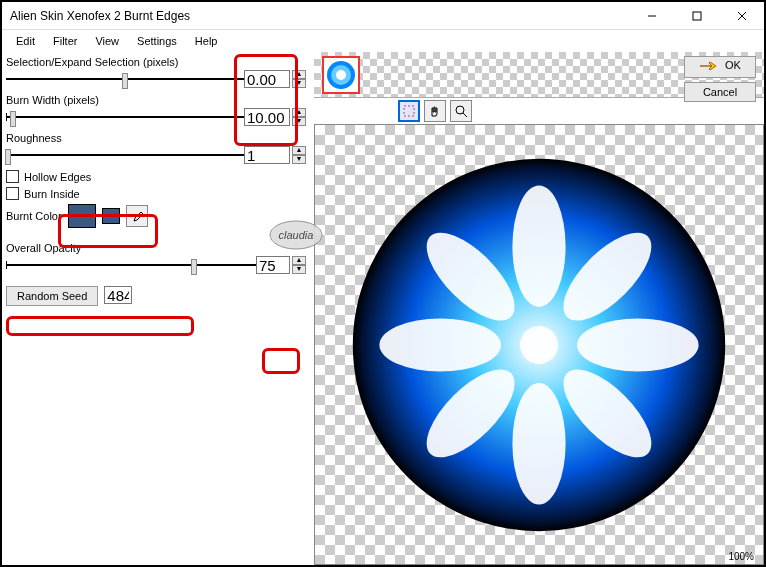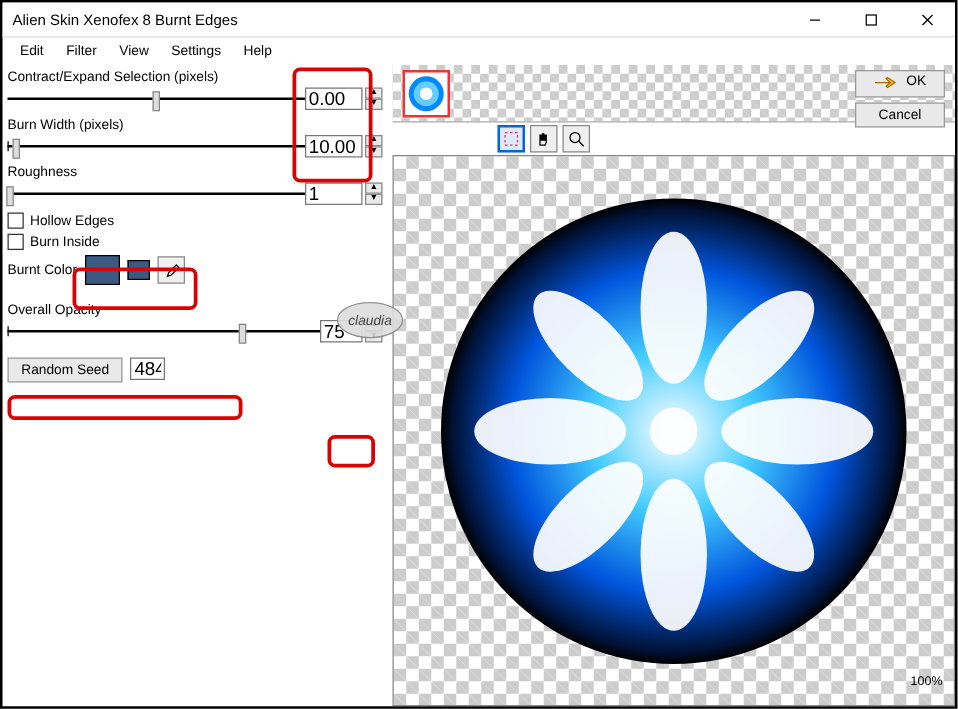--- a/index.html
+++ b/index.html
@@ -31,29 +31,29 @@
 .color-row{display:flex;align-items:center;gap:6px;margin:4px 0}
 .hl{border:3px solid #d00;border-radius:6px;position:absolute;pointer-events:none}
 .btn{border:1px solid #999;background:#e9e9e9;padding:2px 10px;height:20px}
 .btn-ok{width:72px;height:22px;display:flex;align-items:flex-start;justify-content:center;gap:4px}
 .thumb-strip{height:46px;background-image:linear-gradient(45deg,#ccc 25%,transparent 25%,transparent 75%,#ccc 75%),linear-gradient(45deg,#ccc 25%,#fff 25%,#fff 75%,#ccc 75%);background-size:14px 14px;background-position:0 0,7px 7px;display:flex;align-items:center;padding-left:8px;border-bottom:1px solid #aaa}
 .thumb-box{width:38px;height:38px;background:#fff;border:2px solid #e33;display:flex;align-items:center;justify-content:center}
 .tool-strip{height:26px;display:flex;align-items:center;gap:4px;padding-left:84px}
 .toolbtn{width:22px;height:22px;border:1px solid #888;background:#f0f0f0;display:flex;align-items:center;justify-content:center}
 .toolbtn.active{border:2px solid #06d;background:#dce9ff}
 .preview{flex:1;background-image:linear-gradient(45deg,#ccc 25%,transparent 25%,transparent 75%,#ccc 75%),linear-gradient(45deg,#ccc 25%,#fff 25%,#fff 75%,#ccc 75%);background-size:20px 20px;background-position:0 0,10px 10px;position:relative;border:1px solid #888;display:flex;align-items:center;justify-content:center;overflow:hidden}
-.zoom{position:absolute;right:10px;bottom:14px;font-size:10px}
+.zoom{position:absolute;right:10px;bottom:3px;font-size:10px}
 .sidebar-right{position:absolute;right:8px;top:54px;display:flex;flex-direction:column;gap:4px;align-items:flex-end}
-.watermark{position:absolute;left:266px;top:236px;width:56px;height:36px;opacity:.9}
+.watermark{position:absolute;left:266px;top:215px;width:56px;height:36px;opacity:.9}
 </style>
 </head>
 <body>
 
 <div class="titlebar">
-  <span class="titlebar-text">Alien Skin Xenofex 8 Burnt Edges</span>
+  <span class="titlebar-text">Alien Skin Xenofex 2 Burnt Edges</span>
   <div class="win-btn">
     <svg width="10" height="10">
         <line x1="1" y1="5" x2="9" y2="5" stroke="#000"></line>
       </svg>
   </div>
   <div class="win-btn">
     <svg width="10" height="10">
         <rect x="1" y="1" width="8" height="8" fill="none" stroke="#000"></rect>
       </svg>
   </div>
@@ -69,21 +69,21 @@
   <span class="menu">Edit</span>
   <span class="menu">Filter</span>
   <span class="menu">View</span>
   <span class="menu">Settings</span>
   <span class="menu">Help</span>
 </div>
 
 <div class="content">
   <div class="left">
 
-    <span class="label">Contract/Expand Selection (pixels)</span>
+    <span class="label">Selection/Expand Selection (pixels)</span>
     <div class="slider-row">
       <div class="slider-track">
         <span class="tick" style="left:50%"></span>
           <span class="thumb" style="left:50%"></span>
       </div>
       <input class="numfield" value="0.00" style="">
       <div class="spinner">
           <div class="spin">▲</div>
           <div class="spin">▼</div>
         </div>

